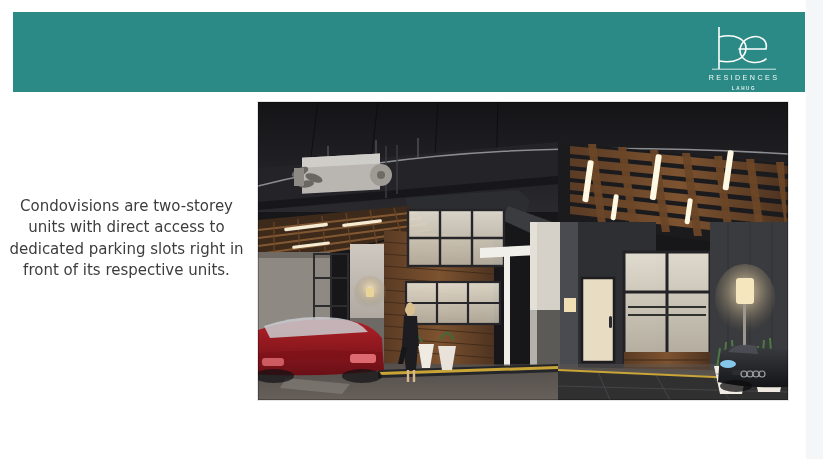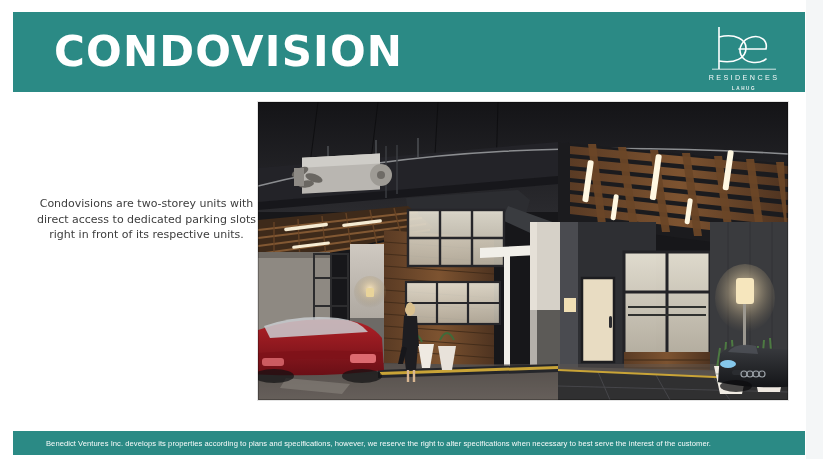--- a/index.html
+++ b/index.html
@@ -83,27 +83,27 @@
     font-family: "Liberation Sans", sans-serif;
     margin-top: 4px;
     font-weight: bold;
     text-align: center;
     opacity: .9;
   }
 
   
   .body-text {
     position: absolute;
-    left: 24px;
+    left: 4px;
     top: 196px;
     width: 245px;
     text-align: center;
     color: #3d3d3d;
     font-family: "DejaVu Sans", sans-serif;
-    font-size: 11px;
+    font-size: 15px;
     line-height: 1.42;
   }
   .body-text p { margin: 0; }
   .body-text p + p { margin-top: 19px; }
 
   
   .render {
     position: absolute;
     left: 258px;
     top: 102px;
@@ -135,21 +135,20 @@
     white-space: nowrap;
     opacity: .97;
   }
 </style>
 </head>
 <body>
 
 <div class="slide">
 
   <div class="header-bar">
-    <div class="header-title">CONDOVISION</div>
 
     <div class="logo-wrap">
       <svg class="logo-mark" viewBox="0 0 76 48" aria-hidden="true">
 
         <line x1="13" y1="3" x2="13" y2="45" stroke="#ffffff" stroke-width="1.6"></line>
 
         <path d="M13 13 C 30 9, 40 16, 40 24 C 40 34, 29 40, 13 37" fill="none" stroke="#ffffff" stroke-width="1.6"></path>
 
         <path d="M33 25 L 60 25 C 62 16, 54 11, 46 13 C 36 15.5, 32 24, 35 31
                  C 38.5 39, 52 41, 60 35" fill="none" stroke="#ffffff" stroke-width="1.6" stroke-linecap="round"></path>
@@ -478,19 +477,16 @@
           <circle cx="498" cy="272" r="3"></circle>
             <circle cx="504" cy="272" r="3"></circle>
         </g>
         <ellipse cx="478" cy="284" rx="16" ry="6" fill="#0d0d0f" opacity=".75"></ellipse>
       </g>
 
       <rect x="0" y="0" width="530" height="298" fill="none" stroke="#000000" stroke-width="2" opacity=".25"></rect>
     </svg>
   </div>
 
-  <div class="footer-bar">
-    <div class="footer-text">Benedict Ventures Inc. develops its properties according to plans and specifications, however, we reserve the right to alter specifications when necessary to best serve the interest of the customer.</div>
-  </div>
 
 </div>
 
 <div class="page-bg-right"></div>
 
 </body></html>

